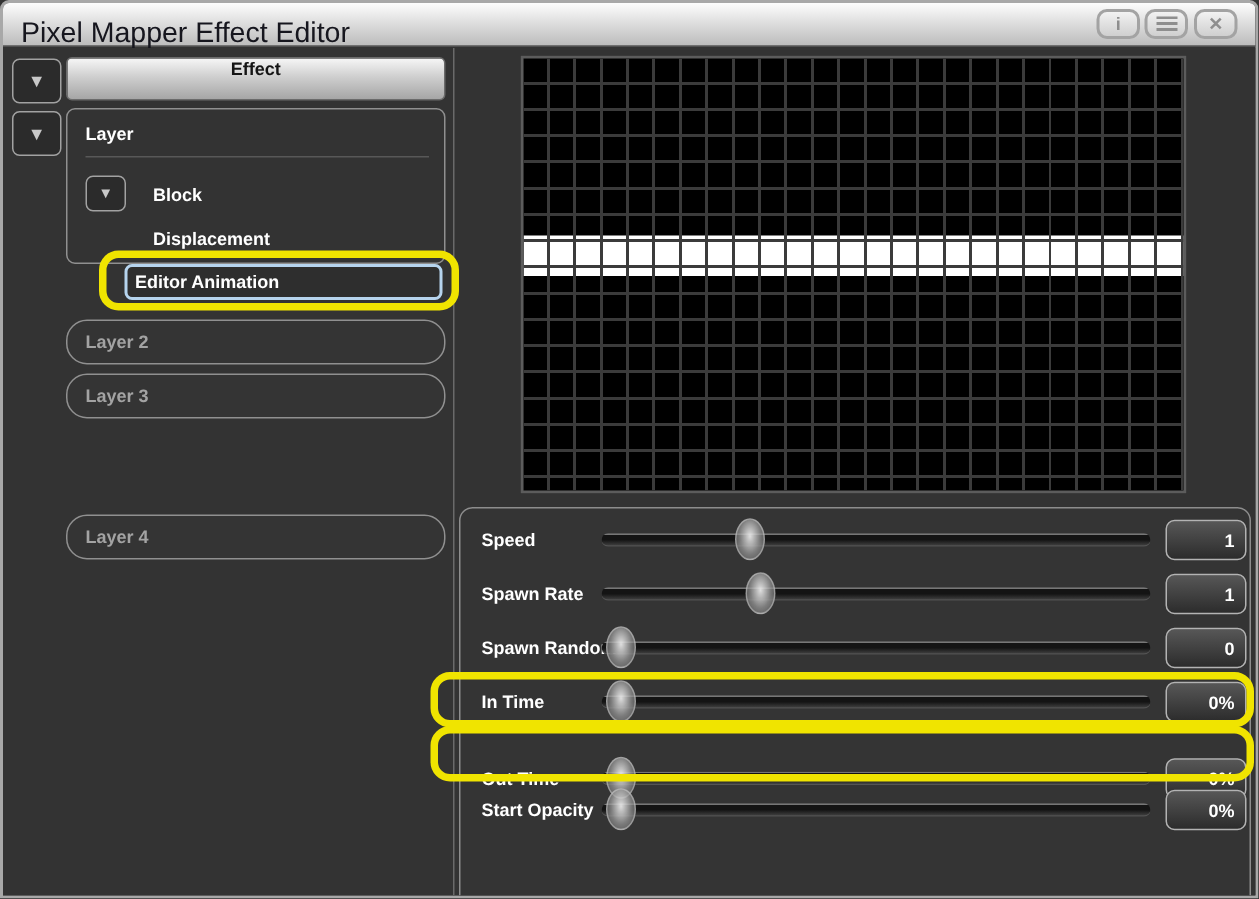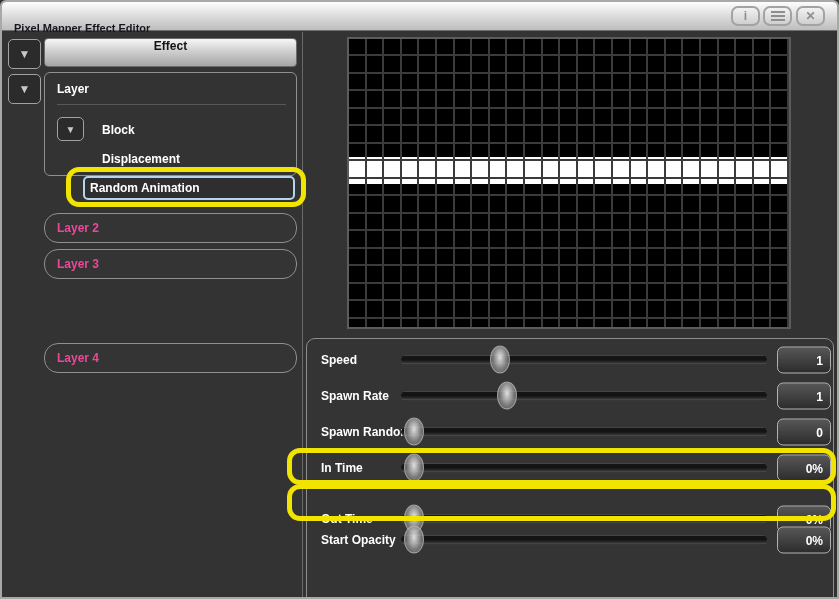--- a/index.html
+++ b/index.html
@@ -9,22 +9,22 @@
     border:2px solid #a8a8a8; border-radius:6px 6px 0 0;
     overflow:hidden; background:#333;
   }
   
   .titlebar {
     position:absolute; top:0; left:0; right:0; height:29px;
     background:linear-gradient(#fdfdfd, #d9d9d9 55%, #bdbdbd);
     border-bottom:1px solid #6f6f6f;
   }
   .titlebar .title {
-    position:absolute; left:12px; top:20px;
-    font-size:11px; font-weight:bold; color:#16161e;
+    position:absolute; left:12px; top:10px;
+    font-size:19px; font-weight:normal; color:#16161e;
   }
   .tb-btn {
     position:absolute; top:4px; width:29px; height:20px;
     border:2px solid #a3a3a3; border-radius:7px;
     background:linear-gradient(#f2f2f2,#cfcfcf);
     color:#8e8e8e; font-weight:bold; font-size:12px;
     display:flex; align-items:center; justify-content:center;
     line-height:1; cursor:default;
   }
   .tb-info  { left:729px; }
@@ -66,21 +66,21 @@
   .lbl-displacement { left:57px; top:79px; }
   .opacity-field {
     position:absolute; left:38px; top:103px; width:212px; height:24px;
     border:2px solid #b6d4ee; border-radius:5px; background:#2e2e2e;
     color:#fff; font-size:12px; font-weight:bold;
     display:flex; align-items:center; padding-left:5px;
   }
   .layer-btn {
     position:absolute; left:42px; width:253px; height:30px;
     border:1px solid #909090; border-radius:14px; background:#343434;
-    color:#ec4899; font-size:12px; font-weight:bold;
+    color:#a3a3a3; font-size:12px; font-weight:bold;
     display:flex; align-items:center; padding-left:12px;
   }
   .layer2 { top:181px; } .layer3 { top:217px; } .layer4 { top:267px;margin-top:44px; }
 
   
   .hl {
     position:absolute; border:5px solid #f0e400; border-radius:13px;
     pointer-events:none; z-index:30; background:transparent;
   }
   .hl-opacity { left:64px; top:135px; width:240px; height:40px; }
@@ -168,21 +168,21 @@
 
     <div class="tree-panel">
       <span class="tree-label lbl-layer">Layer</span>
       <div class="tree-sep"></div>
       <div class="sq-btn block-btn">
         <span>▼</span>
       </div>
       <span class="tree-label lbl-block">Block</span>
       <span class="tree-label lbl-displacement">Displacement</span>
       <div class="opacity-field">
-        <span>Random Animation</span>
+        <span>Editor Animation</span>
       </div>
     </div>
 
     <div class="layer-btn layer2">
       <span>Layer 2</span>
     </div>
     <div class="layer-btn layer3">
       <span>Layer 3</span>
     </div>
     <div class="layer-btn layer4">

